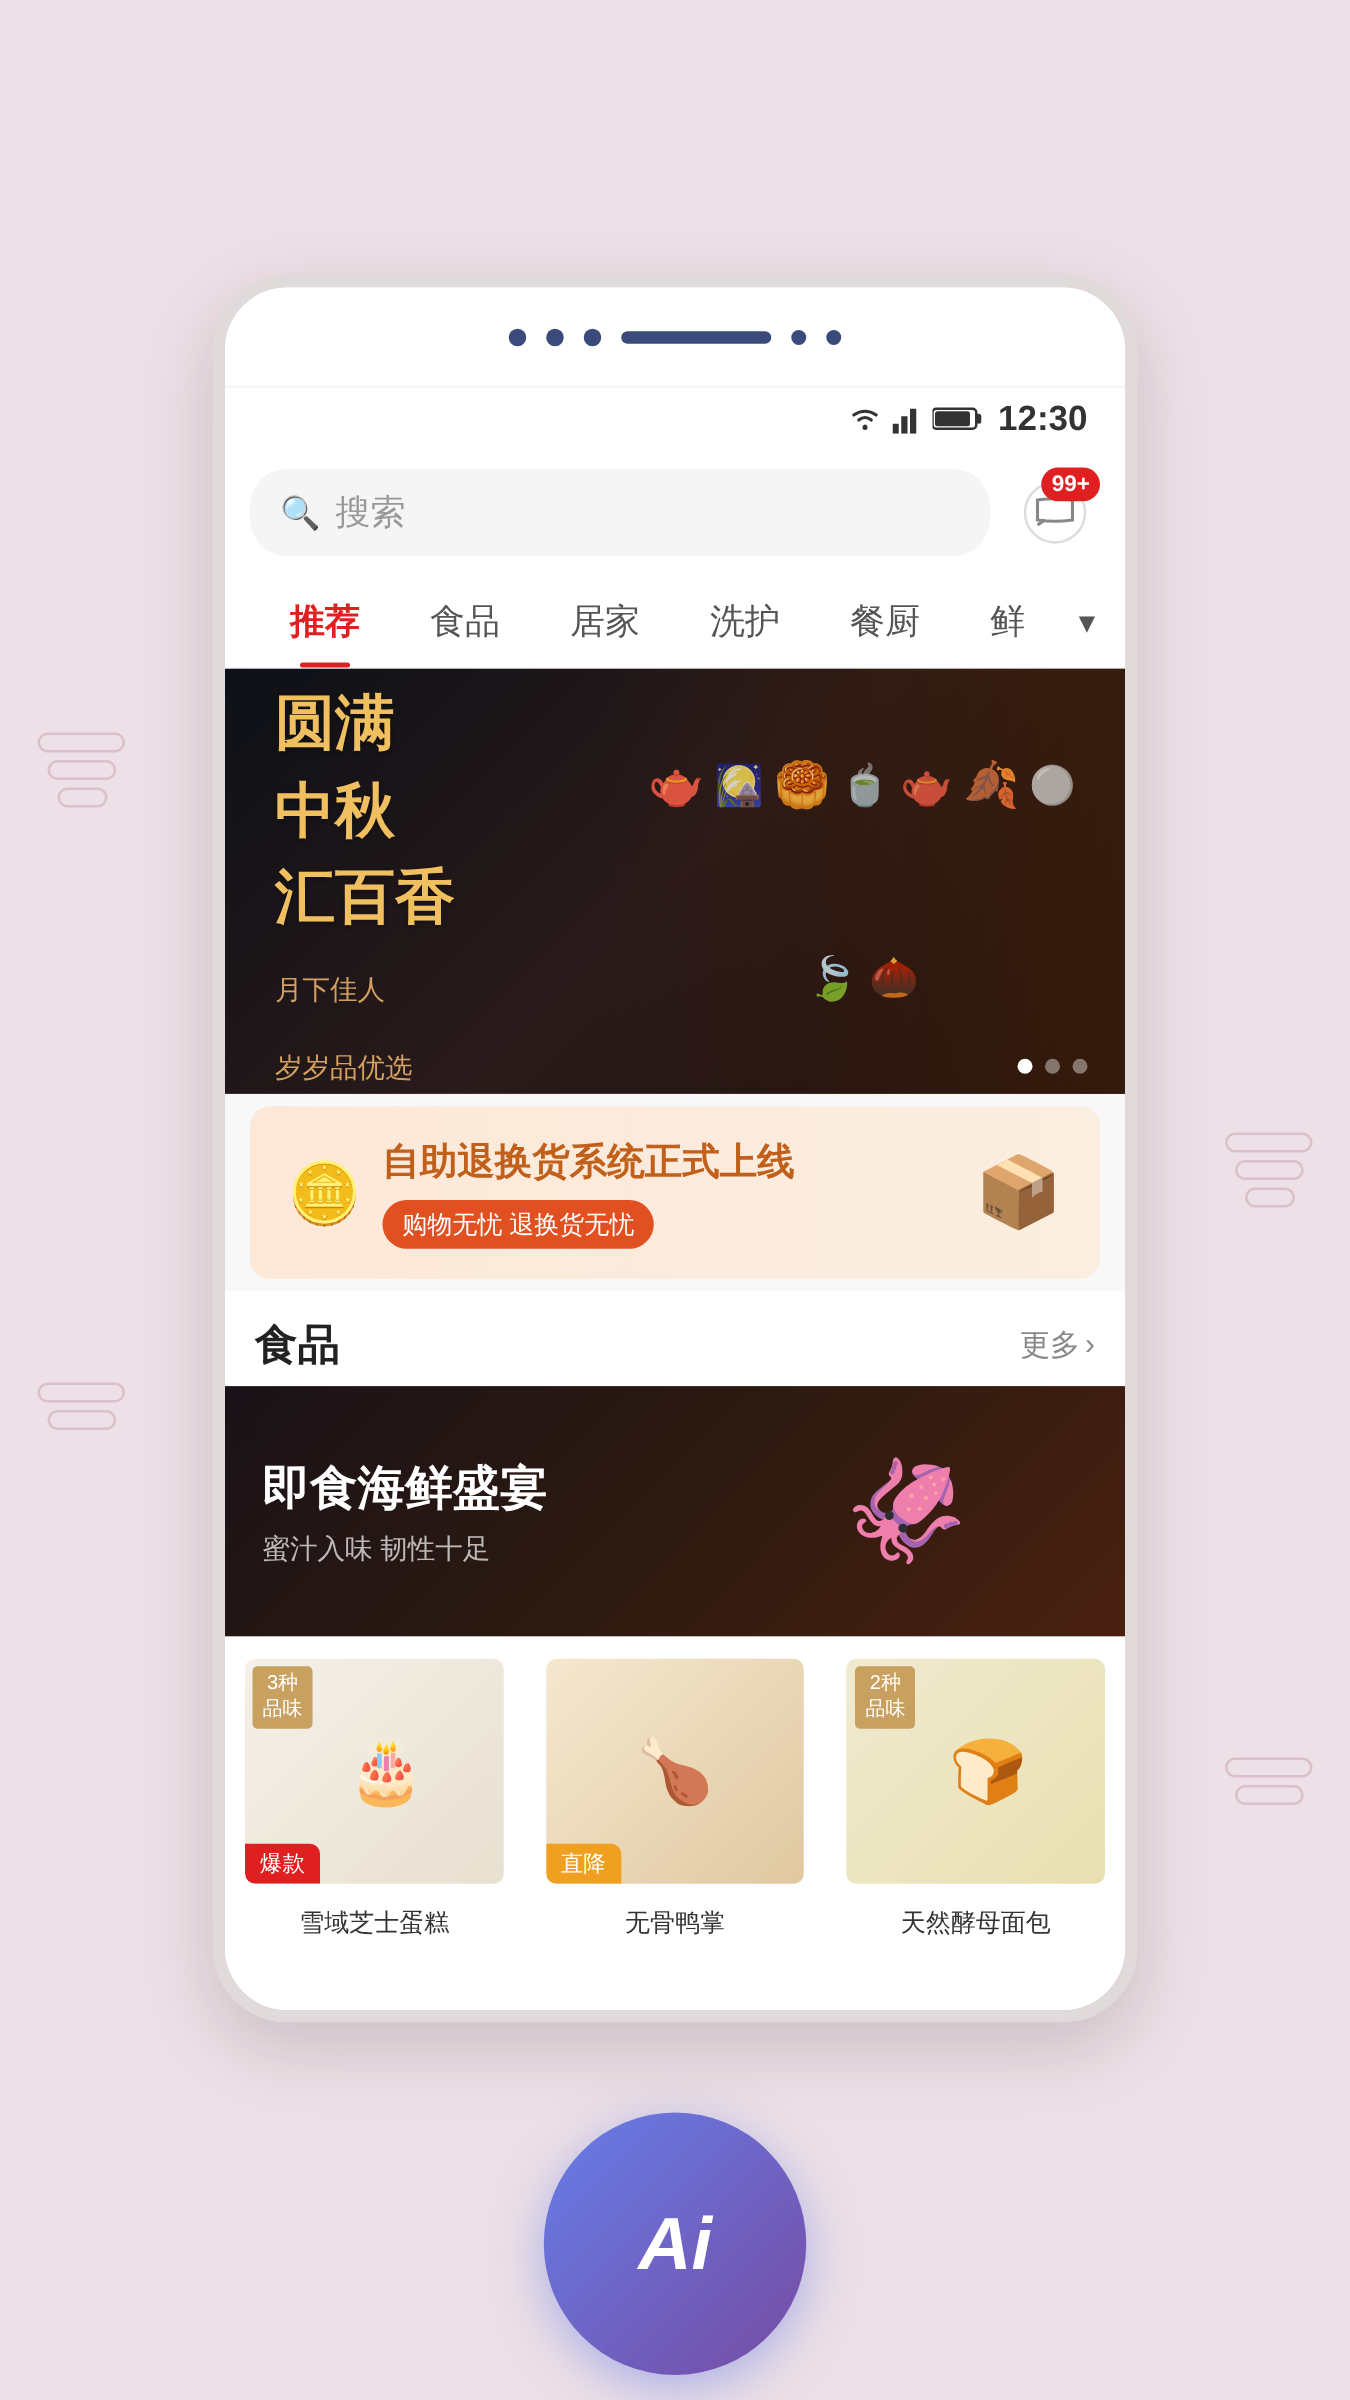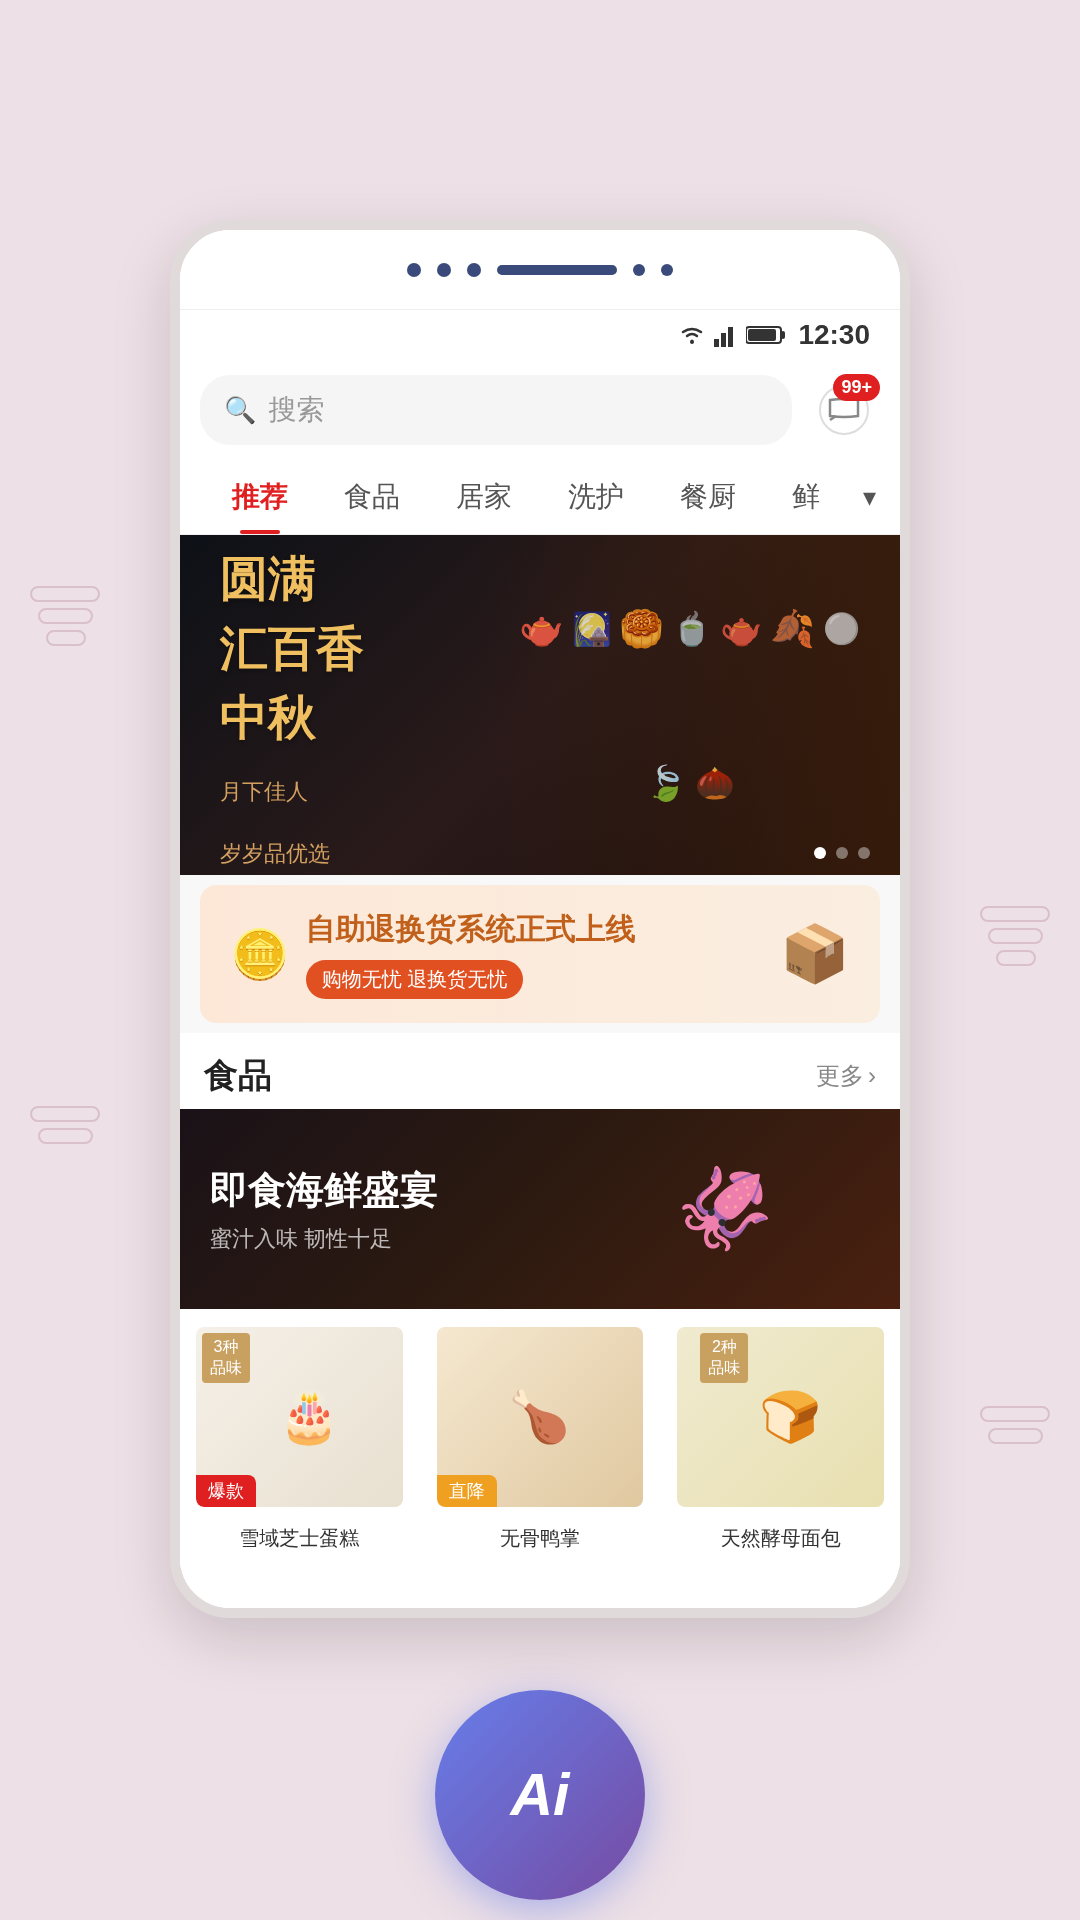--- a/index.html
+++ b/index.html
@@ -500,22 +500,22 @@
           <div style="font-size:32px;opacity:0.7;">🍵</div>
           <div style="font-size:34px;opacity:0.8;">🫖</div>
           <div style="font-size:36px;opacity:0.9;">🍂</div>
           <div style="font-size:30px;opacity:0.7;">⚪</div>
           <div style="font-size:34px;opacity:0.8;">🍃</div>
           <div style="font-size:32px;opacity:0.9;">🌰</div>
         </div>
 
         <div class="banner-text" style="z-index:2;">
           <div class="banner-main-text">圆满</div>
+          <div class="banner-main-text">中秋</div>
           <div class="banner-main-text">汇百香</div>
-          <div class="banner-main-text">中秋</div>
           <div style="margin-top:12px;">
             <div class="banner-sub-text">月下佳人</div>
             <div class="banner-sub-text">岁岁品优选</div>
           </div>
         </div>
 
         <div class="banner-dots">
           <div class="banner-dot active"></div>
           <div class="banner-dot"></div>
           <div class="banner-dot"></div>
@@ -565,21 +565,21 @@
         <div class="product-item">
           <div class="product-image" style="background:linear-gradient(135deg,#f5e8d0,#e0c8a0);">
             <span style="font-size:50px;">🍗</span>
             <span class="product-badge yellow">直降</span>
           </div>
           <span class="product-name">无骨鸭掌</span>
         </div>
 
         <div class="product-item">
           <div class="product-image" style="background:linear-gradient(135deg,#f0ead0,#e8e0b0);position:relative;">
-            <span style="position:absolute;top:6px;left:23px;background:#c8a060;color:#fff;font-size:16px;padding:4px 8px;border-radius:4px;line-height:1.3;text-align:center;">2种<br>品味</span>
+            <span style="position:absolute;top:6px;left:7px;background:#c8a060;color:#fff;font-size:16px;padding:4px 8px;border-radius:4px;line-height:1.3;text-align:center;">2种<br>品味</span>
             <span style="font-size:50px;margin-left:20px;">🍞</span>
           </div>
           <span class="product-name">天然酵母面包</span>
         </div>
 
       </div>
 
     </div>
 
     <div class="phone-bottom-bezel"></div>

